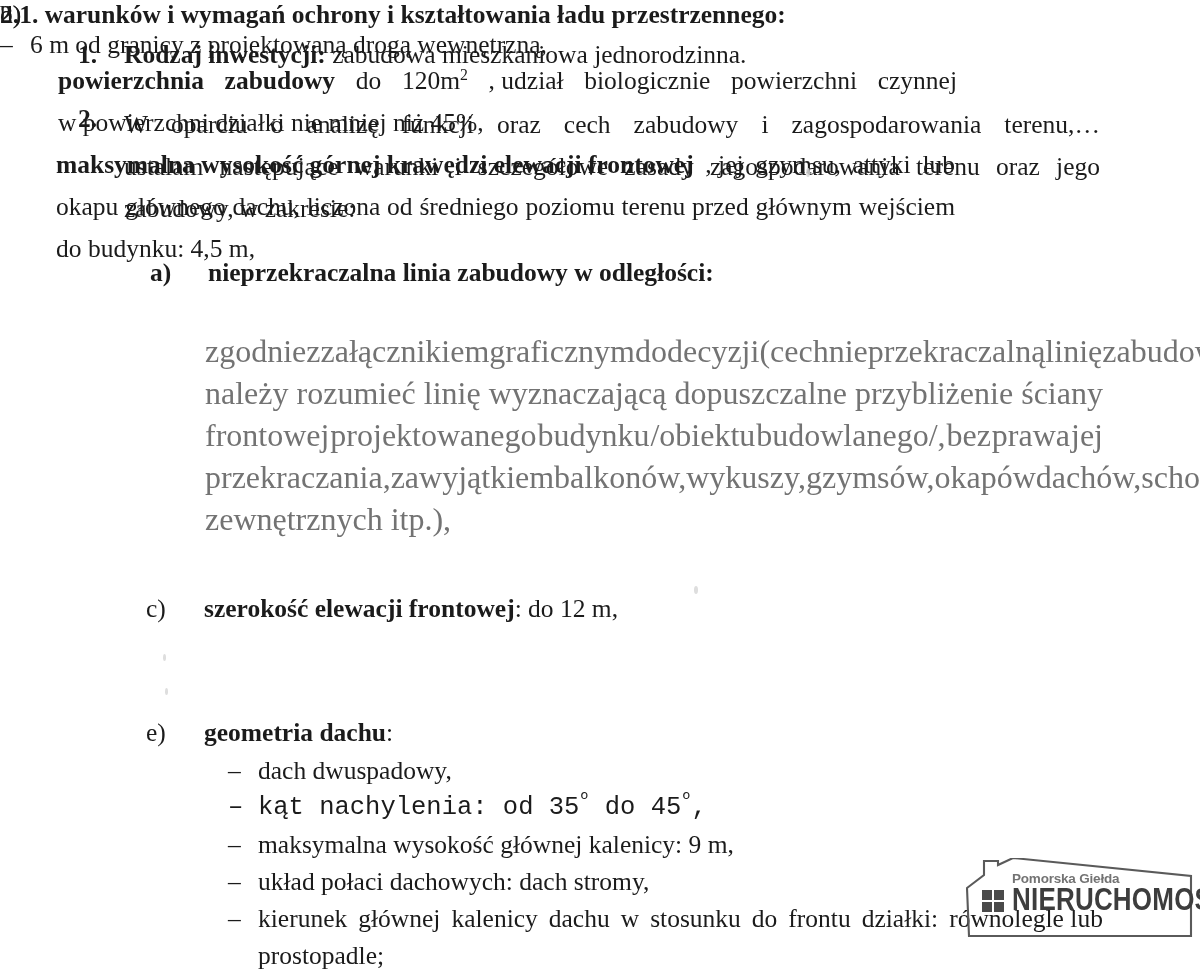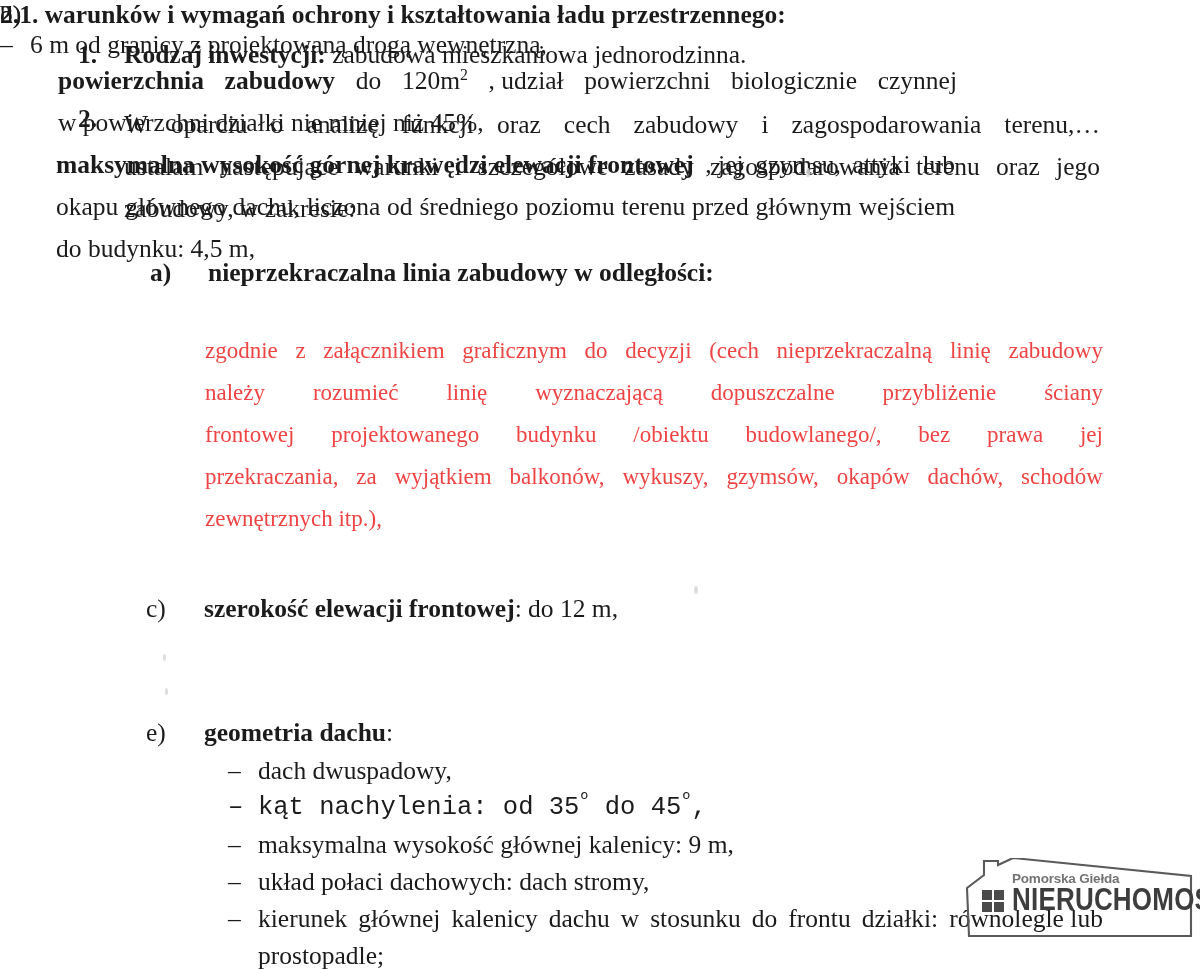--- a/index.html
+++ b/index.html
@@ -34,25 +34,25 @@
   }
 
   .marker {
     flex: 0 0 auto;
     font-weight: bold;
     text-align: left;
   }
 
   .para {
     position: absolute;
-    font-size: 23px;
+    font-size: 32px;
     line-height: 42px;
     text-align: justify;
     text-justify: inter-word;
-    color: #ef4444;
+    color: #737373;
   }
 
   b, strong { font-weight: bold; }
 
   sup {
     font-size: 0.62em;
     vertical-align: super;
     line-height: 0;
   }
 
@@ -264,22 +264,22 @@
 
   <div id="itemB">
     <span class="marker" style="font-size:25.5px;">b)</span>
     <div class="body" style="font-size:25.5px;line-height:42px;">
       <div class="jline" id="bL1">
           <span style="font-weight: bold;">powierzchnia</span>
           <span style="font-weight: bold;">zabudowy</span>
           <span>do</span>
           <span>120m<sup>2</sup></span>
           <span>, udział</span>
+          <span>biologicznie</span>
           <span>powierzchni</span>
-          <span>biologicznie</span>
           <span>czynnej</span>
         </div>
       <div>w powierzchni działki nie mniej niż 45%,</div>
     </div>
   </div>
 
   <div class="row" id="itemC">
     <span class="marker" style="font-weight:normal;">c)</span>
     <span><b>szerokość elewacji frontowej</b><span>: do 12 m,</span></span>
   </div>

